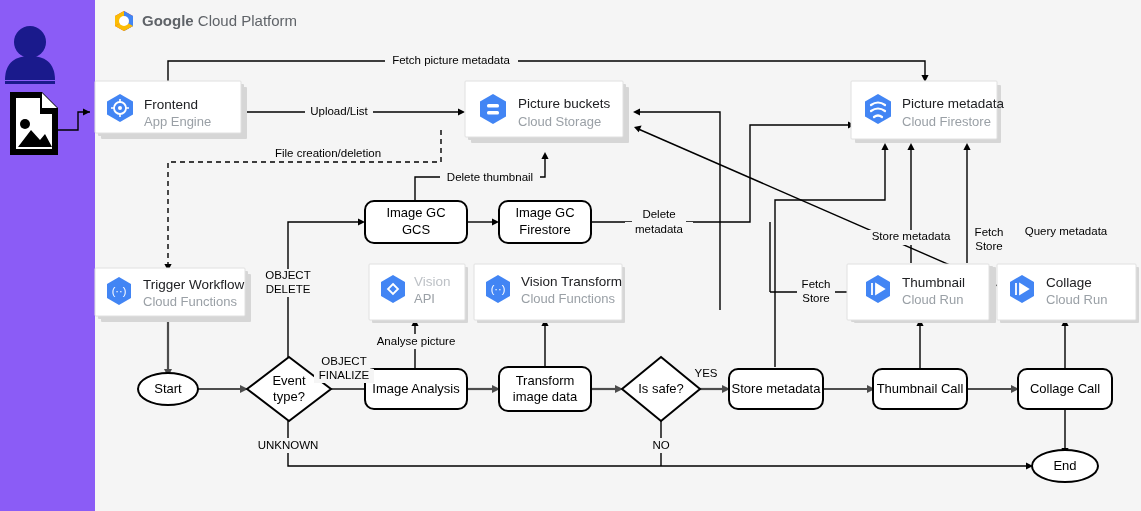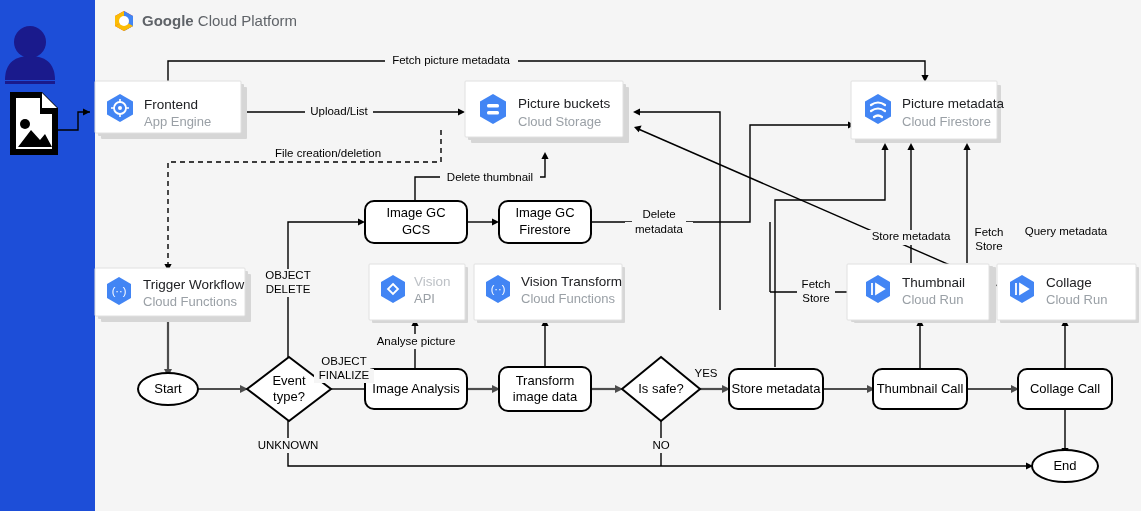--- a/index.html
+++ b/index.html
@@ -1,18 +1,18 @@
 <!DOCTYPE html>
 <html><head>
 <meta charset="utf-8">
 <style>
   html,body{margin:0;padding:0;background:#ffffff;}
   body{width:1141px;height:511px;overflow:hidden;
        font-family:"Liberation Sans", sans-serif;}
-  #stage{position:relative;width:1000px;height:511px;background:#1d4ed8;}
+  #stage{position:relative;width:1000px;height:511px;background:#8b5cf6;}
   svg{position:absolute;left:0;top:0;}
   .edge{fill:none;stroke:#000000;stroke-width:1.4;}
   .edge-thick{fill:none;stroke:#4d4d4d;stroke-width:2.2;}
   .edge-dash{fill:none;stroke:#000000;stroke-width:1.4;stroke-dasharray:5 4;}
   .lbl{font-family:"Liberation Sans",sans-serif;font-size:11.5px;fill:#000;
        text-anchor:middle;dominant-baseline:middle;}
   .lbl-bg{fill:#f5f5f5;}
   .gcard-t{font-family:"Liberation Sans",sans-serif;font-size:13.5px;fill:#202124;}
   .gcard-s{font-family:"Liberation Sans",sans-serif;font-size:13px;fill:#9aa0a6;}
   .gcard-t.muted{fill:#bdc1c6;}

